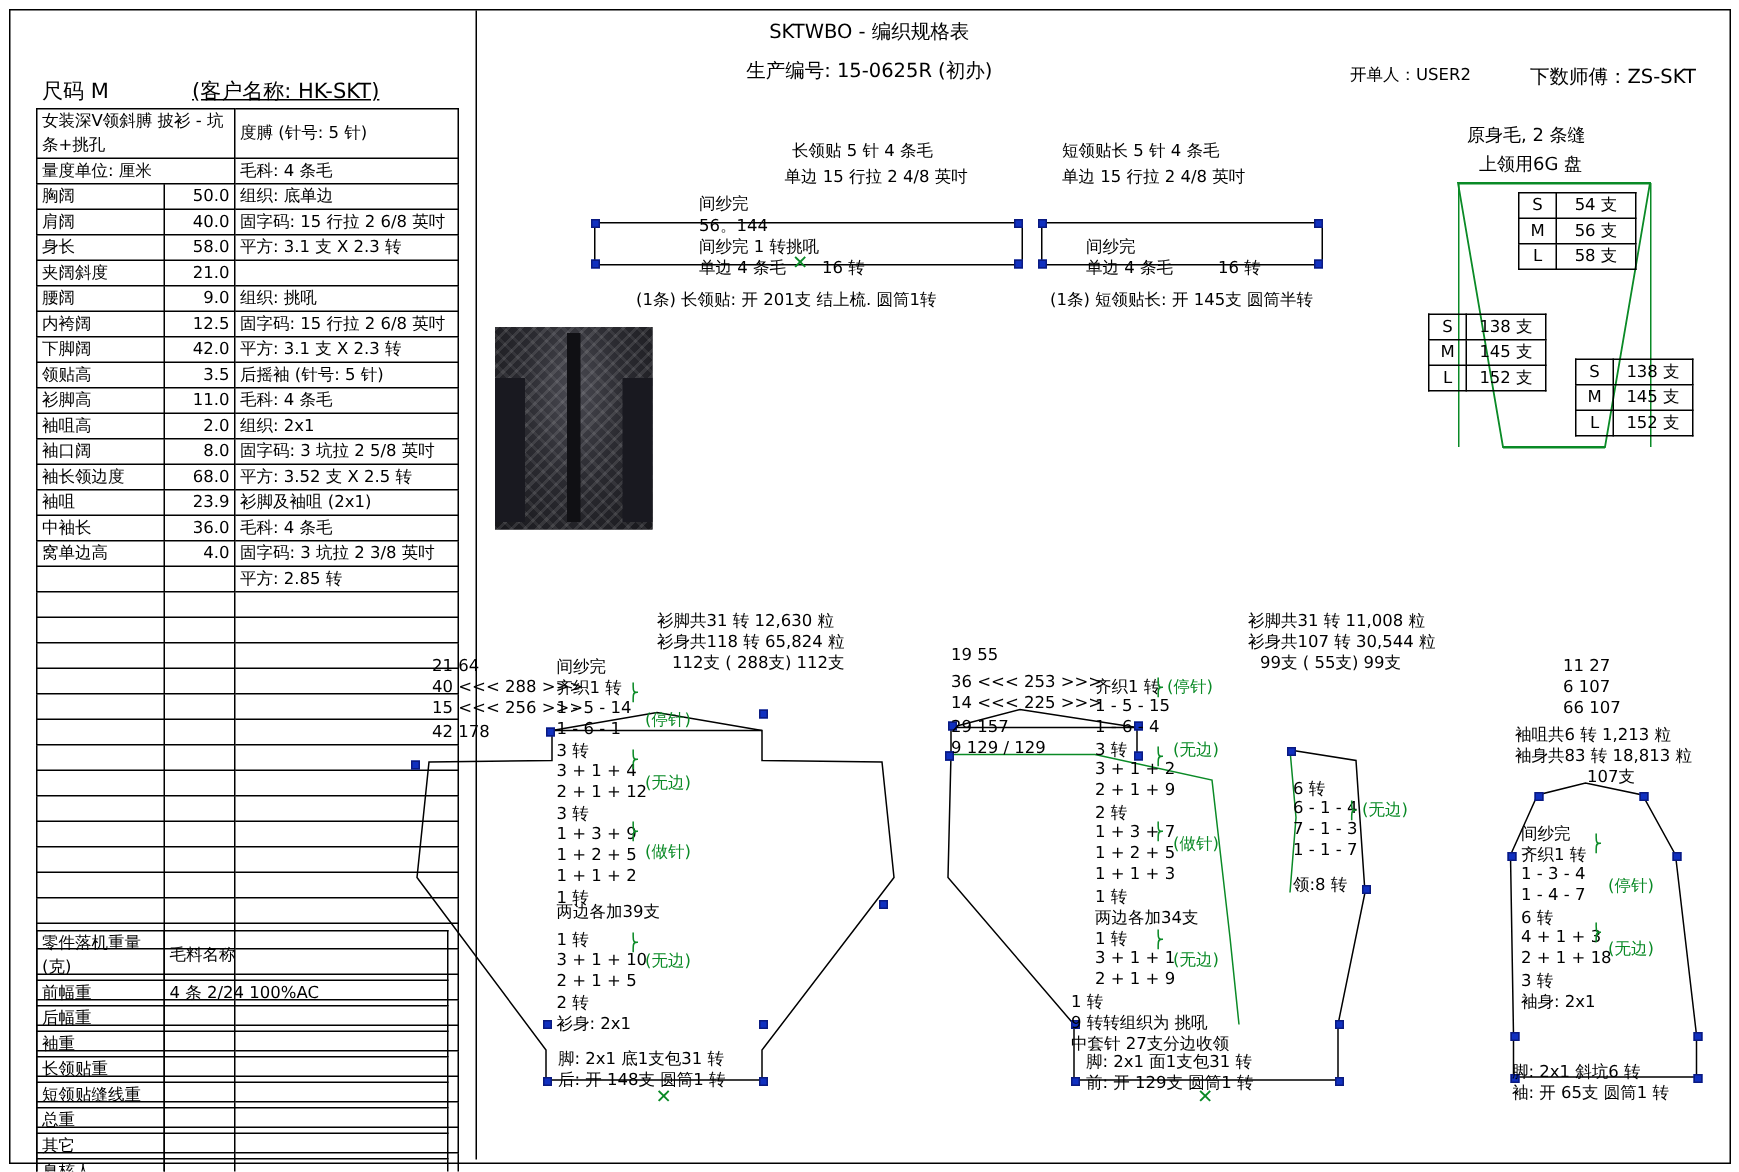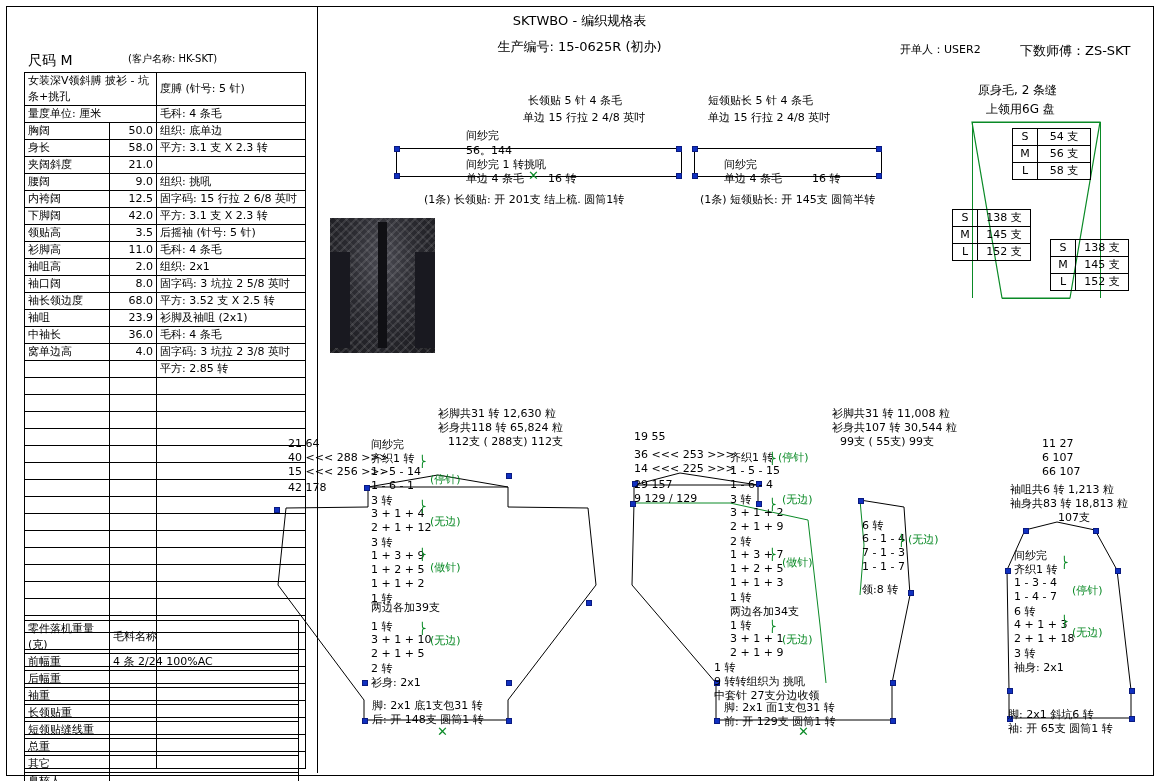--- a/index.html
+++ b/index.html
@@ -15,21 +15,21 @@
   .frame{position:absolute;left:6px;top:6px;width:1146px;height:768px;border:1px solid #000;}
   .abs{position:absolute;}
   .xs{font-size:9px;}
 
   
   #hdr-title{left:0;top:12px;width:1159px;text-align:center;font-size:13px;}
   #hdr-sub{left:0;top:38px;width:1159px;text-align:center;font-size:13px;}
   #hdr-open{left:900px;top:42px;font-size:11px;}
   #hdr-master{left:1020px;top:42px;font-size:13px;}
   #size-label{left:28px;top:52px;font-size:14px;}
-  #cust-label{left:128px;top:52px;font-size:10px;}
+  #cust-label{left:128px;top:52px;font-size:14px;text-decoration:underline;}
 
   
   table.spec{border-collapse:collapse;}
   table.spec td{border:1px solid #000;font-size:11px;padding:0 3px;height:16px;line-height:16px;}
   #spec-wrap{left:24px;top:72px;}
   .c-name{width:78px;}
   .c-val{width:40px;text-align:right;padding-right:5px;}
   .c-note{width:142px;}
 
   
@@ -94,20 +94,25 @@
           <td class="c-note" rowspan="1">度膊 (针号: 5 针)</td>
           </tr>
       <tr>
             <td class="c-name" colspan="2">量度单位: 厘米</td>
           <td class="c-note">毛科: 4 条毛</td>
           </tr>
       <tr>
             <td class="c-name">胸阔</td>
           <td class="c-val">50.0</td>
           <td class="c-note">组织: 底单边</td>
+          </tr>
+      <tr>
+            <td class="c-name">肩阔</td>
+          <td class="c-val">40.0</td>
+          <td class="c-note">固字码: 15 行拉 2 6/8 英吋</td>
           </tr>
       <tr>
             <td class="c-name">身长</td>
           <td class="c-val">58.0</td>
           <td class="c-note">平方: 3.1 支 X  2.3 转</td>
           </tr>
       <tr>
             <td class="c-name">夹阔斜度</td>
           <td class="c-val">21.0</td>
           <td class="c-note"></td>

